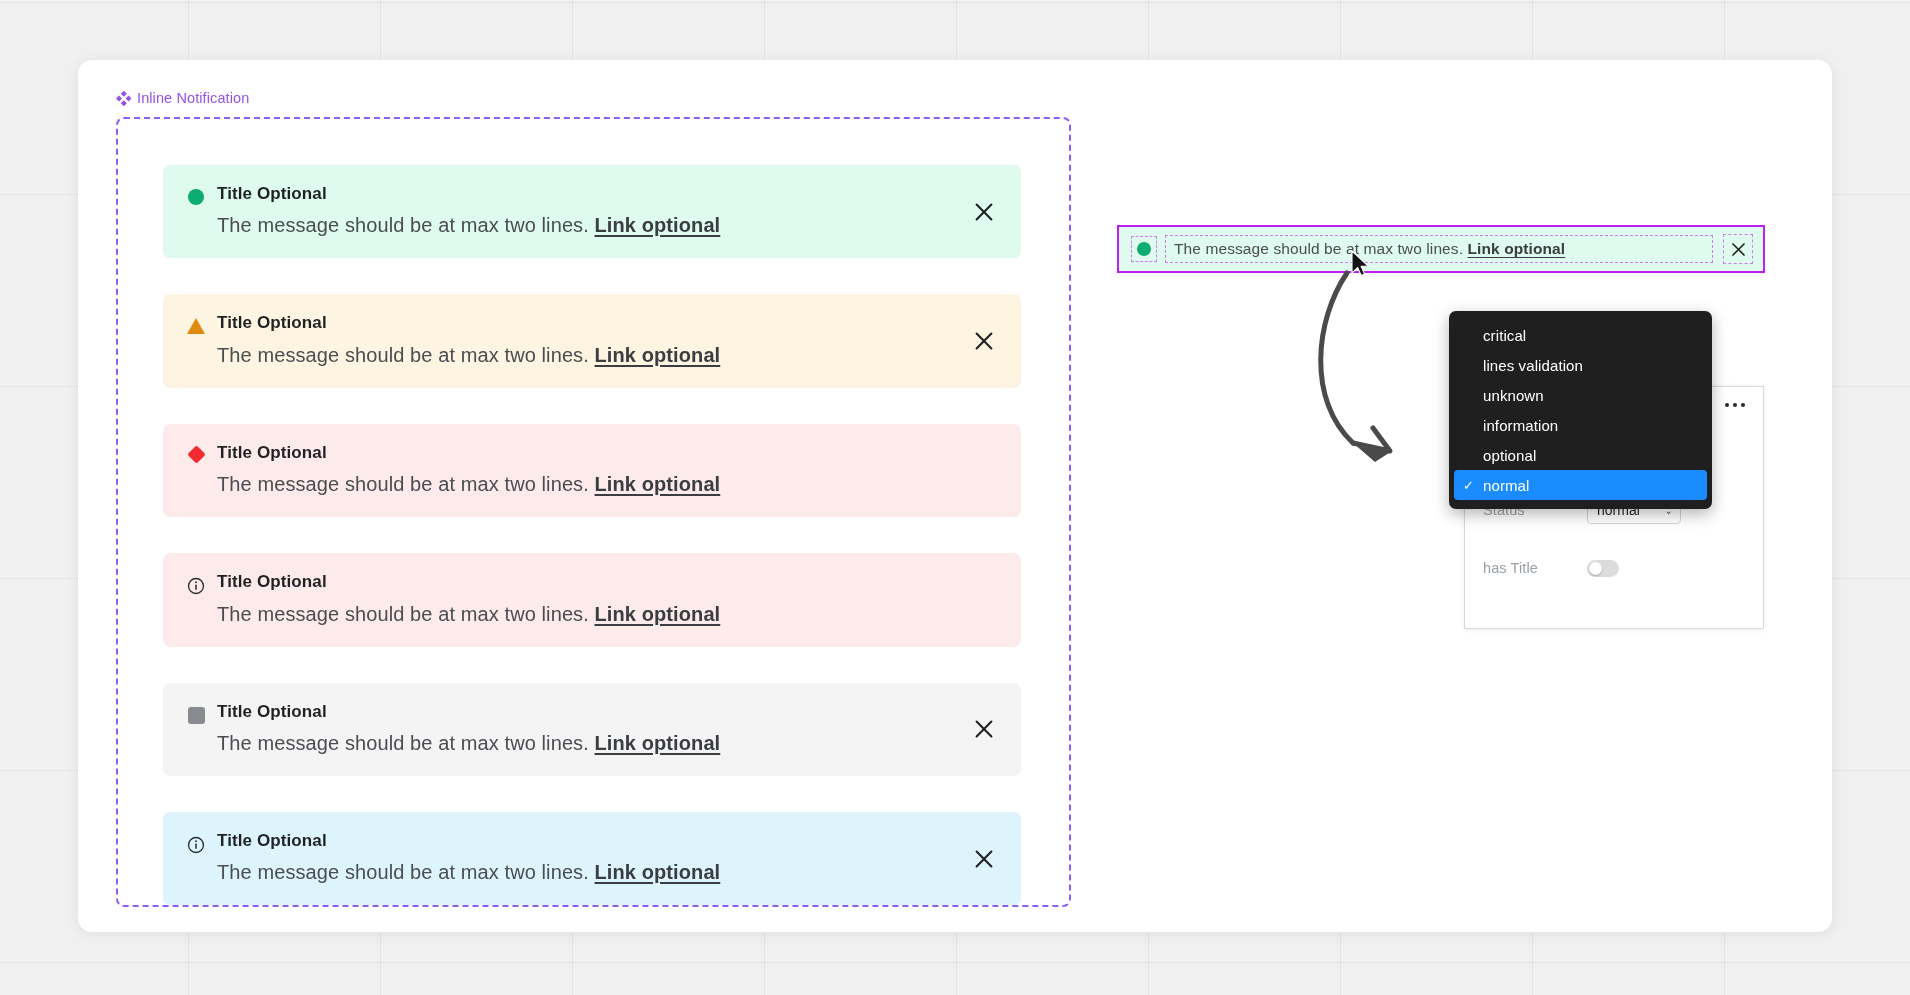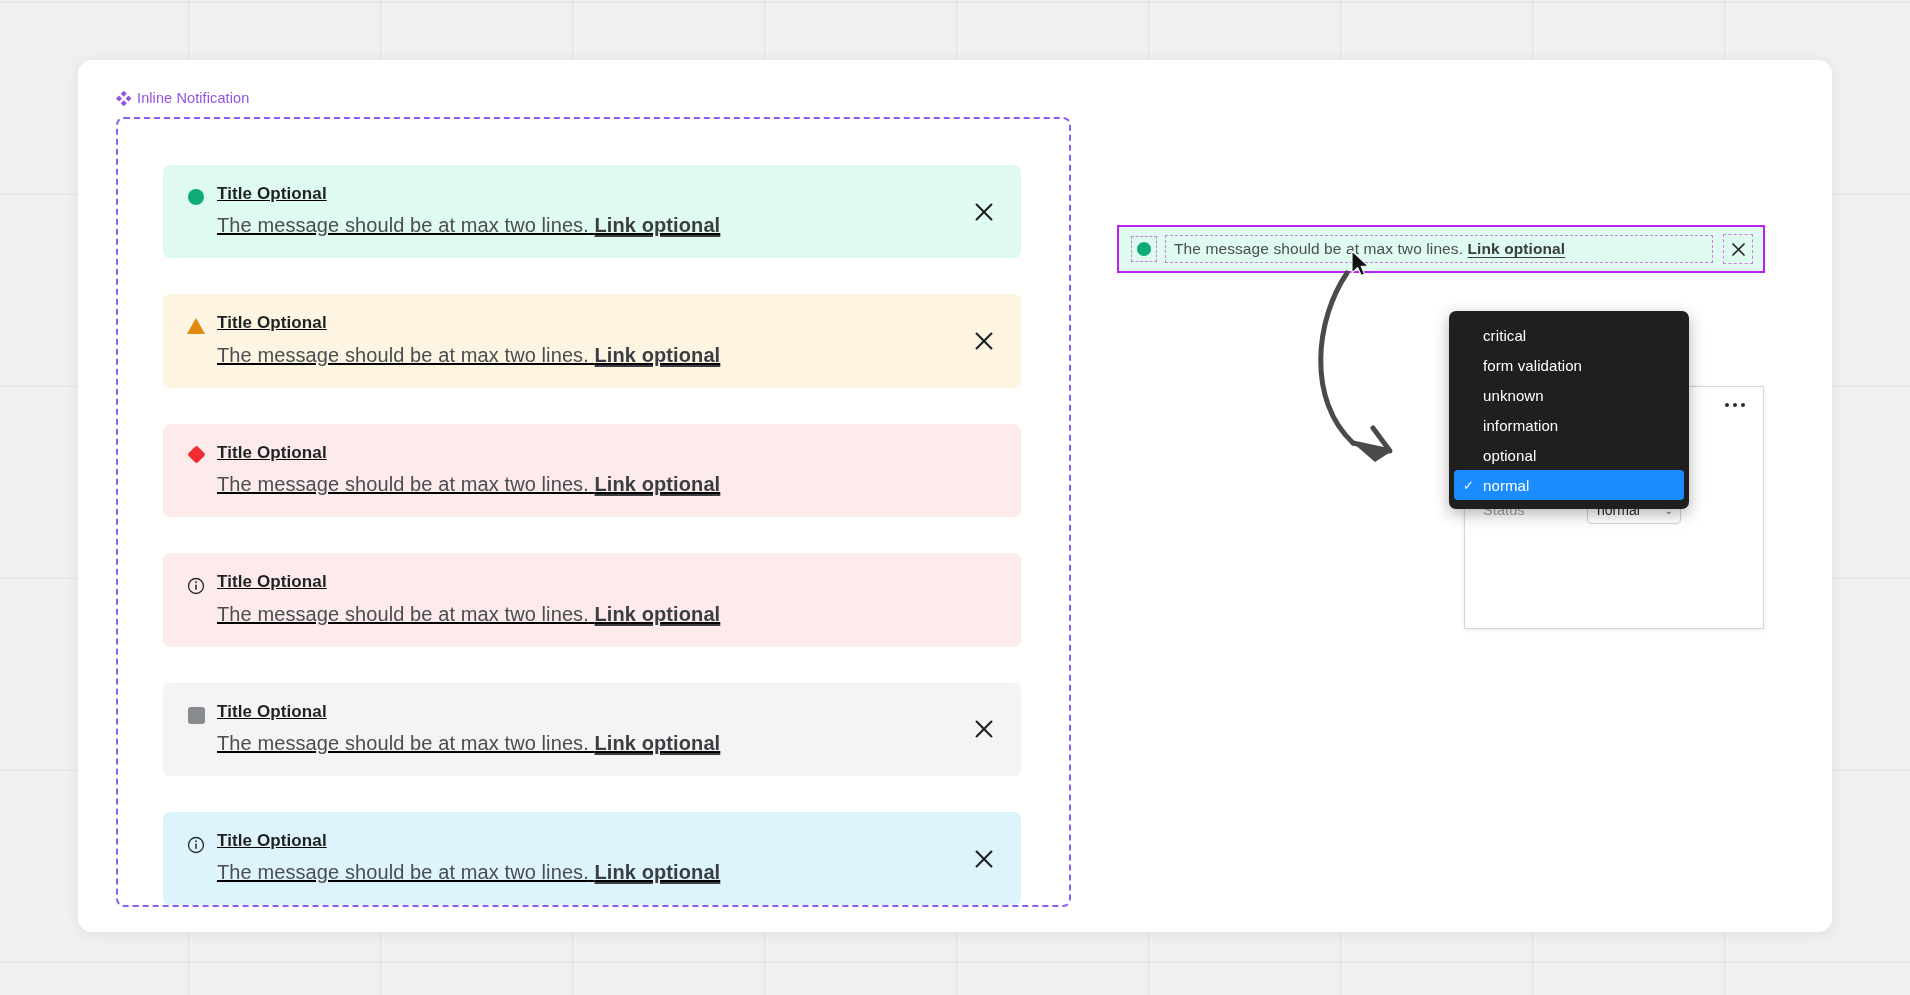--- a/index.html
+++ b/index.html
@@ -73,21 +73,20 @@
     gap: 36px;
   }
 
   .notif {
     position: relative;
     border-radius: 7px;
     padding: 19px 22px 20px 22px;
     display: flex;
     align-items: flex-start;
     min-height: 88px;
-    text-decoration: underline;
   }
   .notif-icon-wrap {
     width: 22px;
     flex: 0 0 22px;
     display: flex;
     justify-content: center;
     padding-top: 5px;
   }
   .notif-body { margin-left: 10px; flex: 1 1 auto; }
   .notif-title {
@@ -247,21 +246,21 @@
     box-shadow:0 1px 2px rgba(0,0,0,.25);
   }
   .toggle.off .knob { left:2px; }
   .toggle.on  .knob { left:17px; }
 
   
   #dropdown {
     position:absolute;
     left:1449px;
     top:311px;
-    width:240px;
+    width:263px;
     background:#1f1f1f;
     border-radius:7px;
     padding:9px 5px;
     box-shadow:0 5px 16px rgba(0,0,0,0.3);
     z-index: 50;
   }
   .dd-item {
     height:30px;
     display:flex; align-items:center;
     padding-left:9px;
@@ -413,31 +412,37 @@
     <i></i>
   </div>
   <div id="props-rows">
       <div class="prop-row">
         <div class="prop-label">Status</div>
         <div class="prop-select">
           <span>normal</span>
           <span class="chev">⌄</span>
         </div>
       </div>
+      <div class="prop-row">
+        <div class="prop-label">has Title</div>
+        <span class="toggle off">
+          <span class="knob"></span>
+        </span>
+      </div>
     </div>
 </div>
 
 <div id="dropdown">
     <div class="dd-item">
       <span class="check"></span>
       <span>critical</span>
     </div>
     <div class="dd-item">
       <span class="check"></span>
-      <span>form validation</span>
+      <span>lines validation</span>
     </div>
     <div class="dd-item">
       <span class="check"></span>
       <span>unknown</span>
     </div>
     <div class="dd-item">
       <span class="check"></span>
       <span>information</span>
     </div>
     <div class="dd-item">

